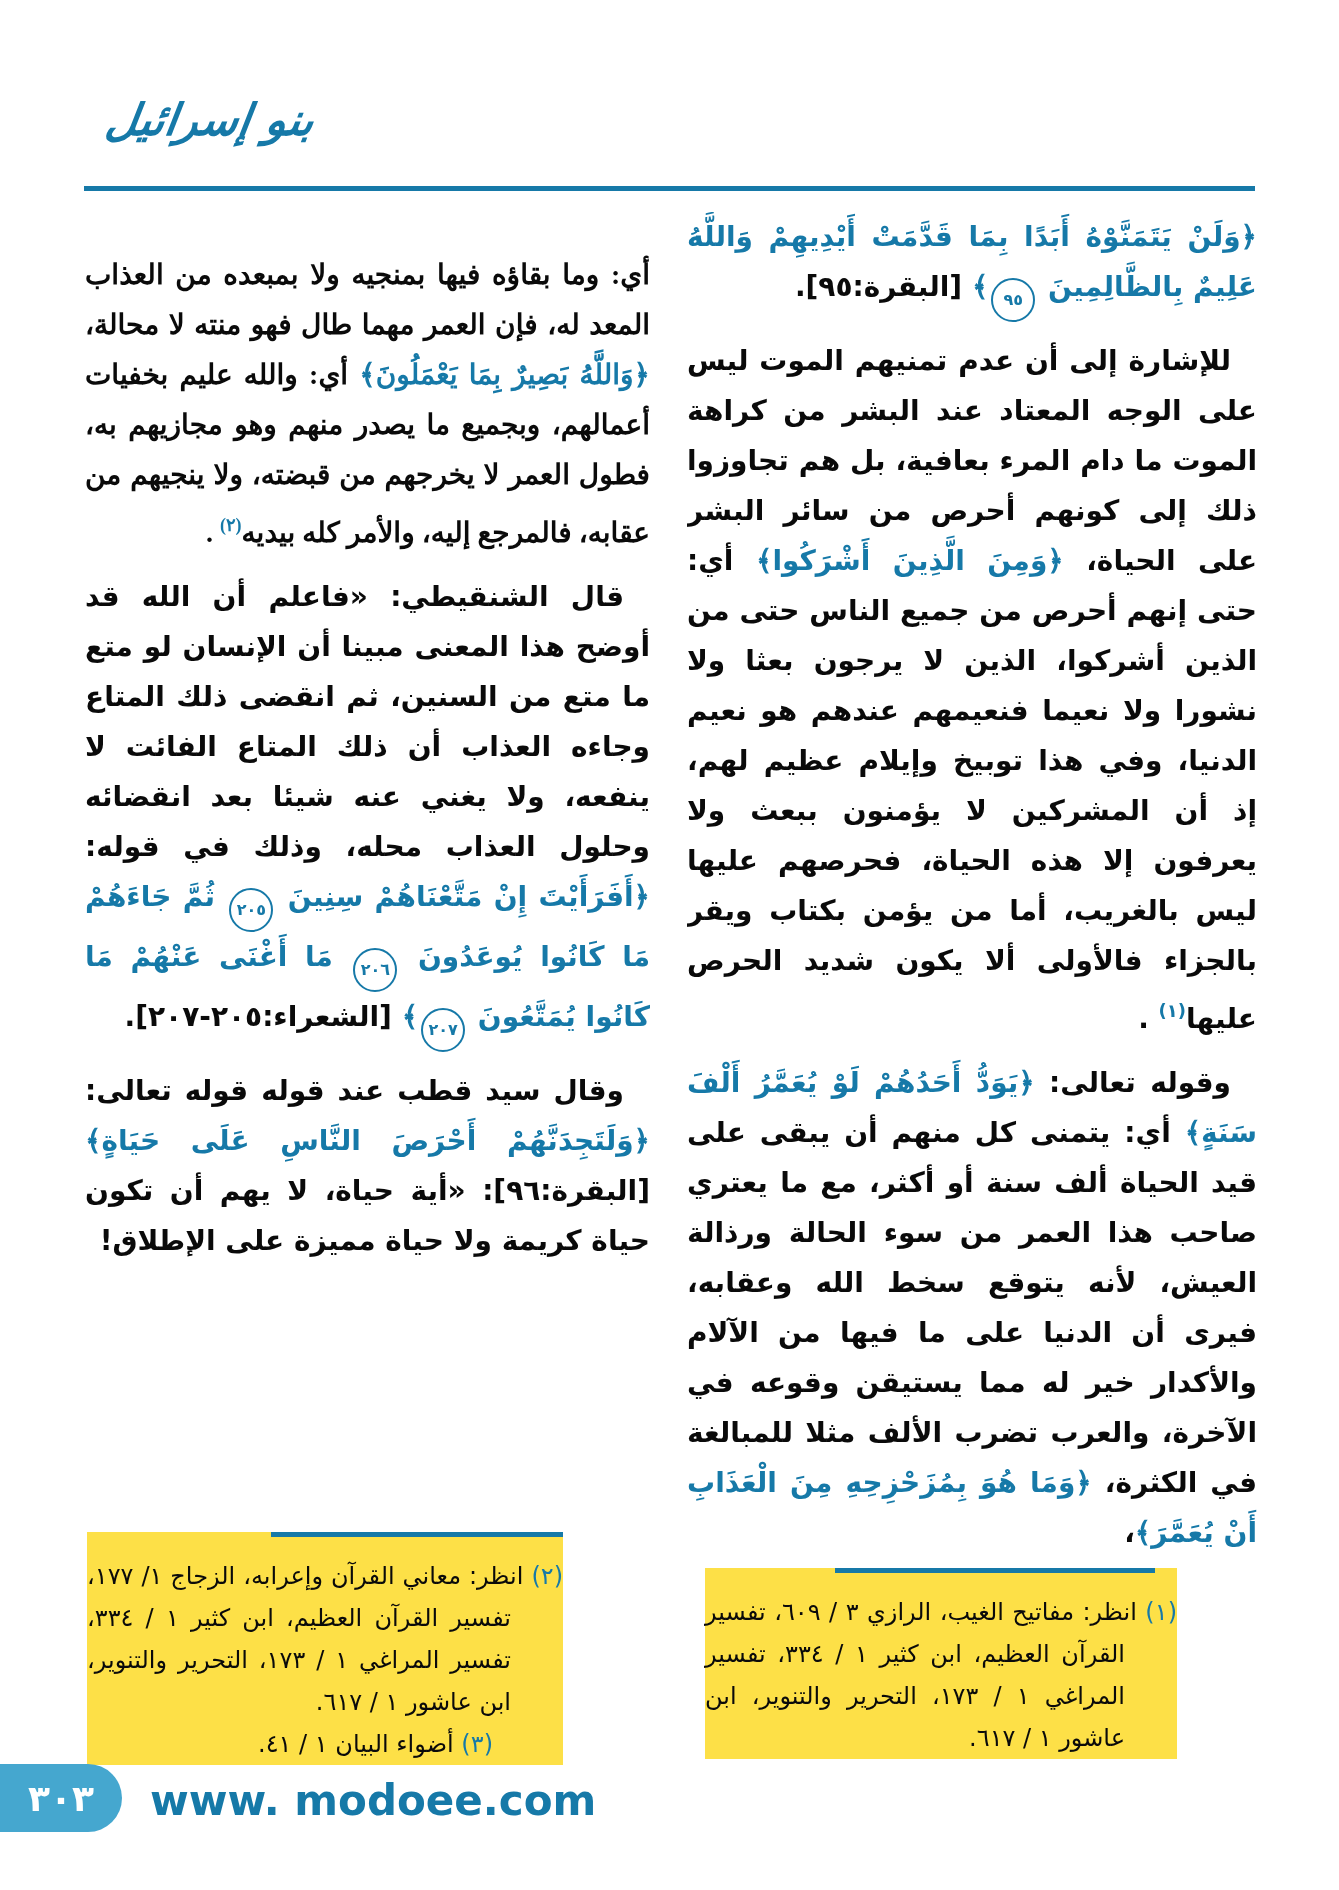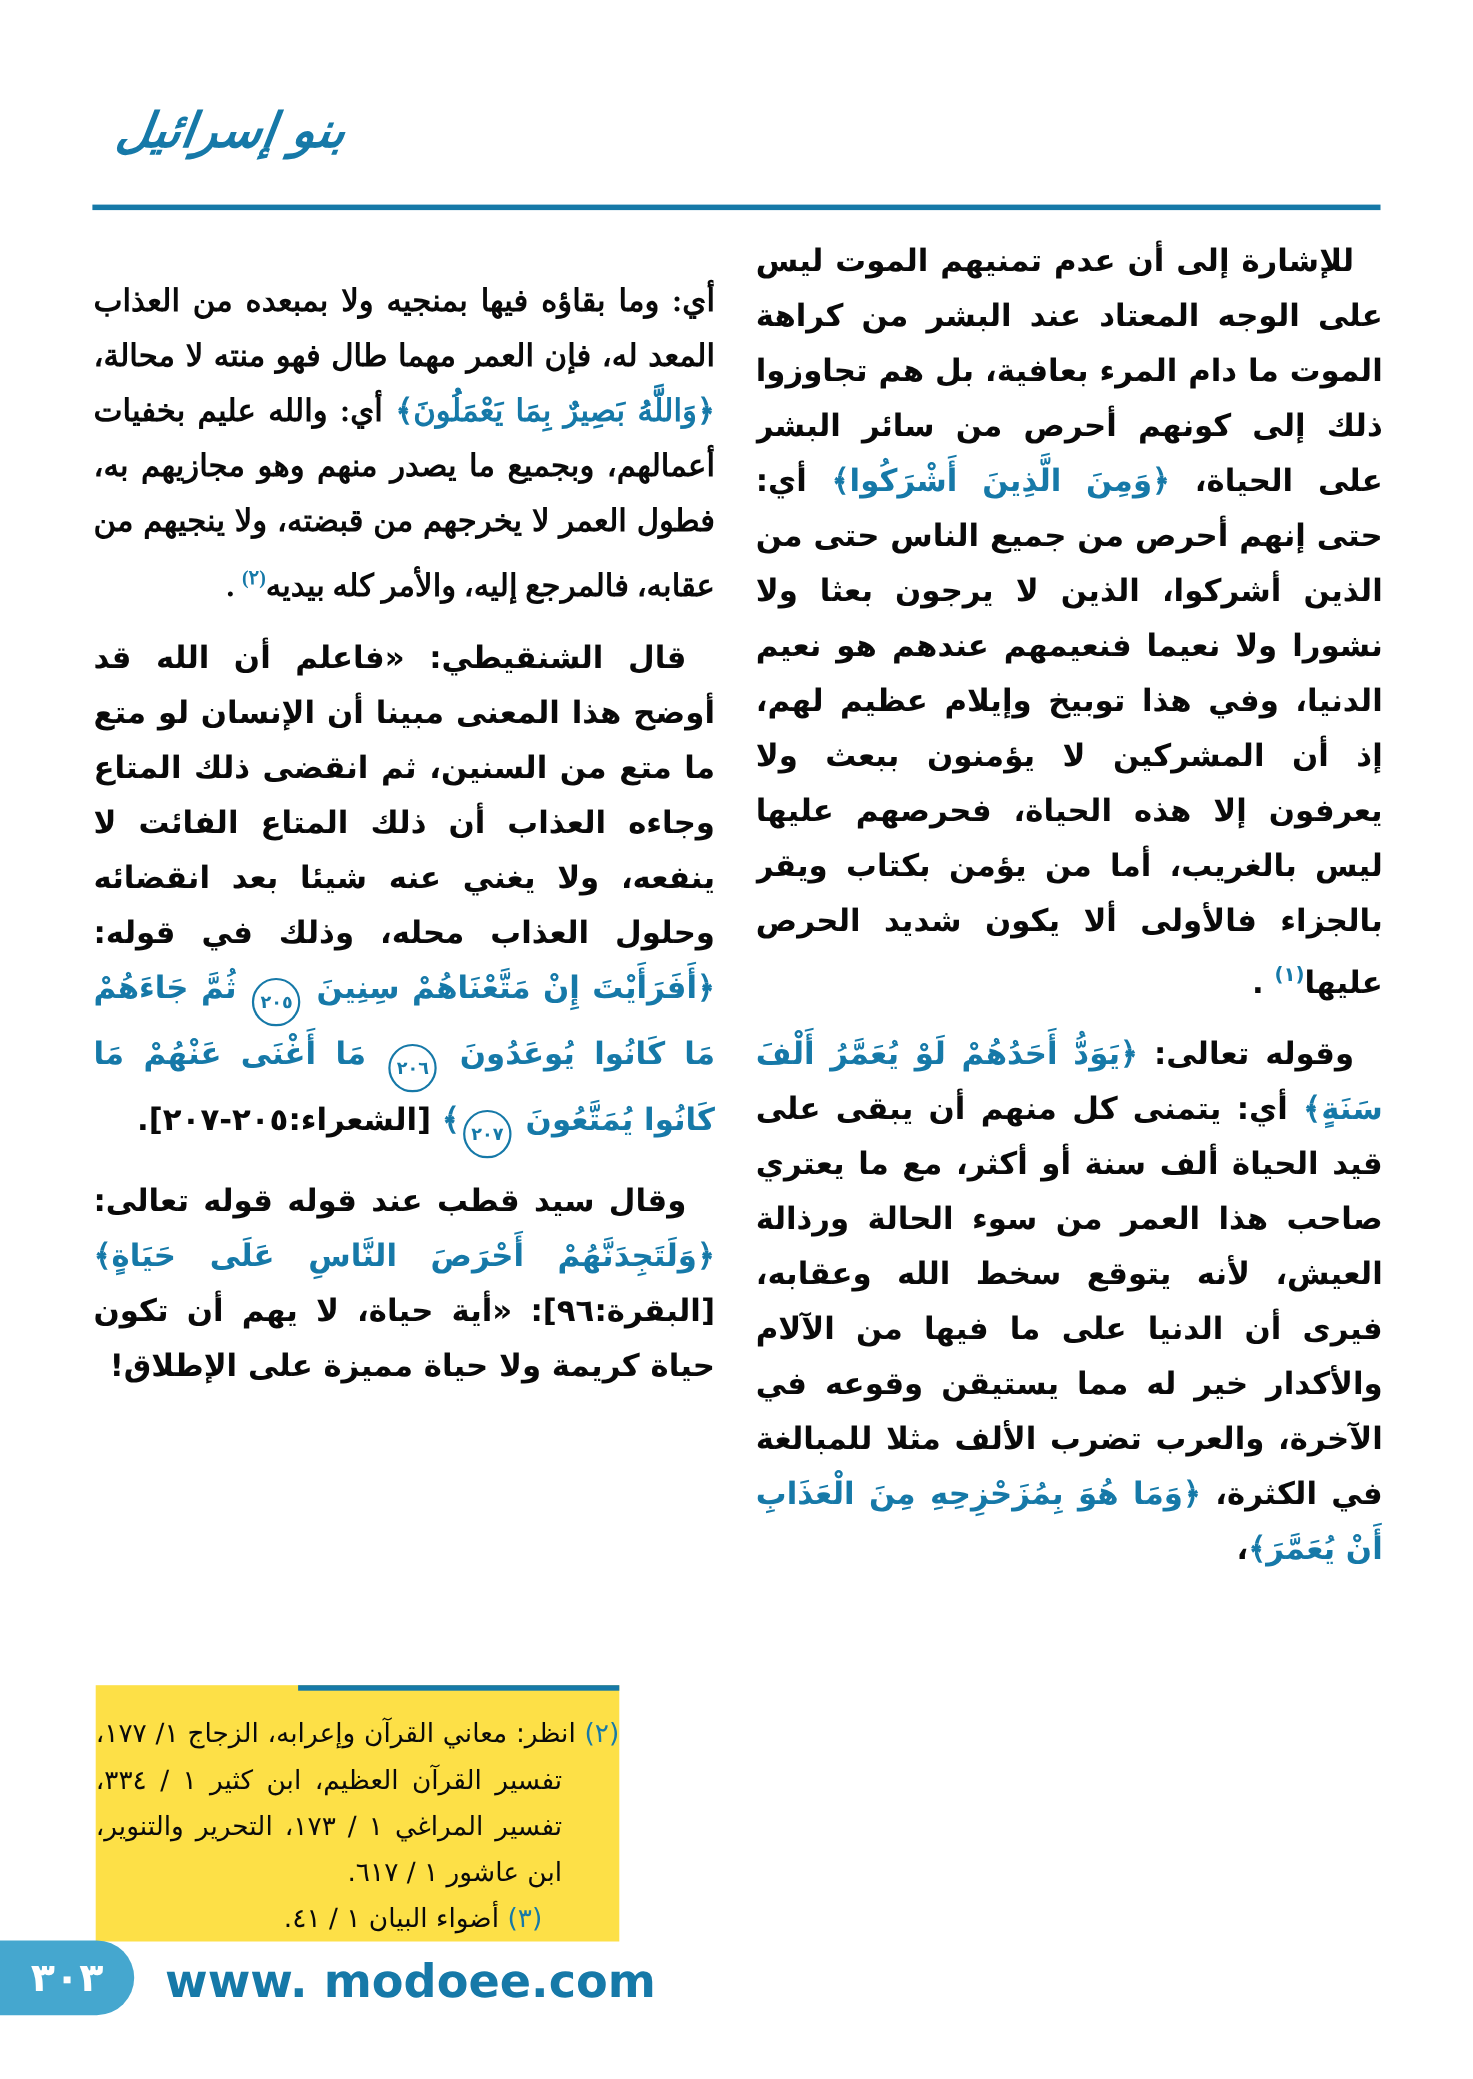--- a/index.html
+++ b/index.html
@@ -85,26 +85,35 @@
 </style>
 </head>
 <body>
 
 <div class="page">
 
   <div class="chapter-title">بنو إسرائيل</div>
   <div class="header-rule"></div>
 
   <section class="col col-right">
+    <p class="para">
+      <span class="q">﴿وَلَنْ يَتَمَنَّوْهُ أَبَدًا بِمَا قَدَّمَتْ أَيْدِيهِمْ وَاللَّهُ عَلِيمٌ بِالظَّالِمِينَ </span><span class="n">٩٥</span><span class="q">﴾</span><span class="ref"> [البقرة:٩٥].</span>
+    </p>
     <p class="para indent">
       <span>للإشارة إلى أن عدم تمنيهم الموت ليس على الوجه المعتاد عند البشر من كراهة الموت ما دام المرء بعافية، بل هم تجاوزوا ذلك إلى كونهم أحرص من سائر البشر على الحياة، </span><span class="q">﴿وَمِنَ الَّذِينَ أَشْرَكُوا﴾</span><span> أي: حتى إنهم أحرص من جميع الناس حتى من الذين أشركوا، الذين لا يرجون بعثا ولا نشورا ولا نعيما فنعيمهم عندهم هو نعيم الدنيا، وفي هذا توبيخ وإيلام عظيم لهم، إذ أن المشركين لا يؤمنون ببعث ولا يعرفون إلا هذه الحياة، فحرصهم عليها ليس بالغريب، أما من يؤمن بكتاب ويقر بالجزاء فالأولى ألا يكون شديد الحرص عليها</span><span class="m">(١)</span><span> .</span>
     </p>
     <p class="para indent">
       <span>وقوله تعالى: </span><span class="q">﴿يَوَدُّ أَحَدُهُمْ لَوْ يُعَمَّرُ أَلْفَ سَنَةٍ﴾</span><span> أي: يتمنى كل منهم أن يبقى على قيد الحياة ألف سنة أو أكثر، مع ما يعتري صاحب هذا العمر من سوء الحالة ورذالة العيش، لأنه يتوقع سخط الله وعقابه، فيرى أن الدنيا على ما فيها من الآلام والأكدار خير له مما يستيقن وقوعه في الآخرة، والعرب تضرب الألف مثلا للمبالغة في الكثرة، </span><span class="q">﴿وَمَا هُوَ بِمُزَحْزِحِهِ مِنَ الْعَذَابِ أَنْ يُعَمَّرَ﴾</span><span>،</span>
     </p>
+    <div class="fn-area fn-right">
+      <div class="fn-rule"></div>
+      <div class="fn-item">
+        <span class="fm">(١)</span><span> انظر: مفاتيح الغيب، الرازي ٣ / ٦٠٩، تفسير القرآن العظيم، ابن كثير ١ / ٣٣٤، تفسير المراغي ١ / ١٧٣، التحرير والتنوير، ابن عاشور ١ / ٦١٧.</span>
+      </div>
+    </div>
   </section>
 
   <section class="col col-left">
     <p class="para">
       <span>أي: وما بقاؤه فيها بمنجيه ولا بمبعده من العذاب المعد له، فإن العمر مهما طال فهو منته لا محالة، </span><span class="q">﴿وَاللَّهُ بَصِيرٌ بِمَا يَعْمَلُونَ﴾</span><span> أي: والله عليم بخفيات أعمالهم، وبجميع ما يصدر منهم وهو مجازيهم به، فطول العمر لا يخرجهم من قبضته، ولا ينجيهم من عقابه، فالمرجع إليه، والأمر كله بيديه</span><span class="m">(٢)</span><span> .</span>
     </p>
     <p class="para indent">
       <span>قال الشنقيطي: «فاعلم أن الله قد أوضح هذا المعنى مبينا أن الإنسان لو متع ما متع من السنين، ثم انقضى ذلك المتاع وجاءه العذاب أن ذلك المتاع الفائت لا ينفعه، ولا يغني عنه شيئا بعد انقضائه وحلول العذاب محله، وذلك في قوله: </span><span class="q">﴿أَفَرَأَيْتَ إِنْ مَتَّعْنَاهُمْ سِنِينَ </span><span class="n">٢٠٥</span><span class="q"> ثُمَّ جَاءَهُمْ مَا كَانُوا يُوعَدُونَ </span><span class="n">٢٠٦</span><span class="q"> مَا أَغْنَى عَنْهُمْ مَا كَانُوا يُمَتَّعُونَ </span><span class="n">٢٠٧</span><span class="q">﴾</span><span class="ref"> [الشعراء:٢٠٥-٢٠٧].</span>
     </p>
     <p class="para indent">

